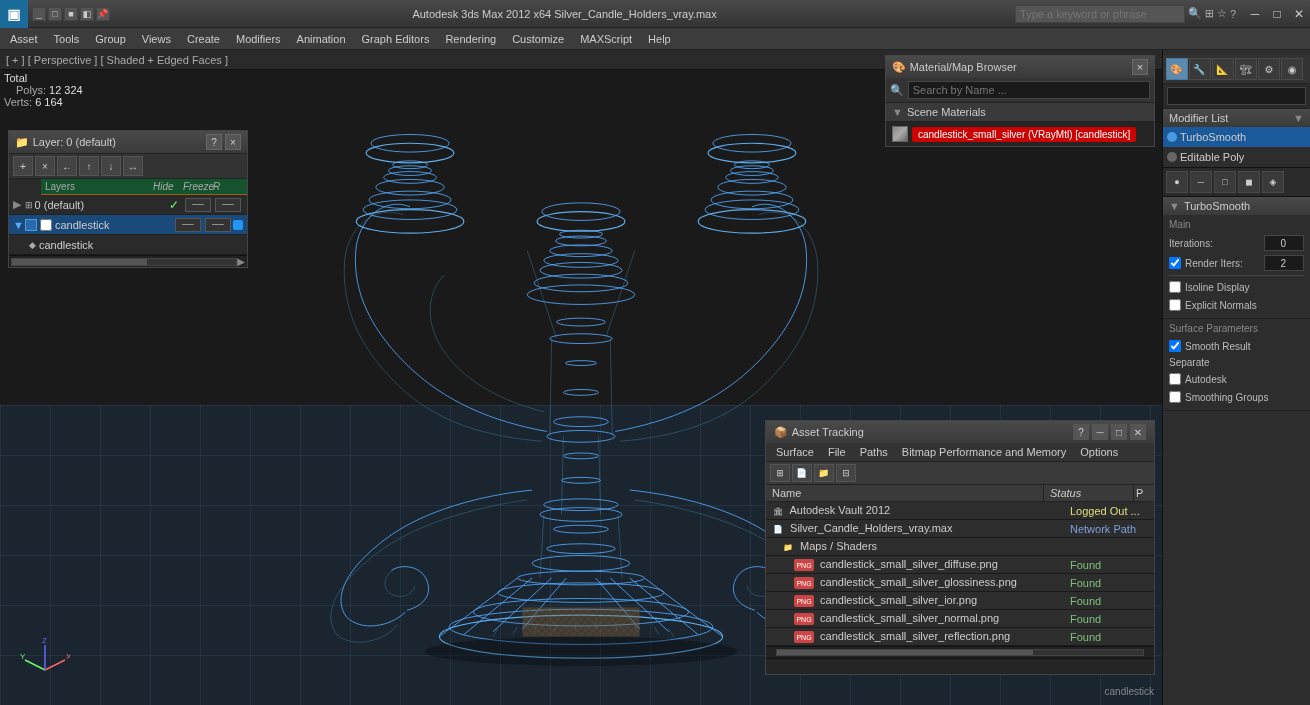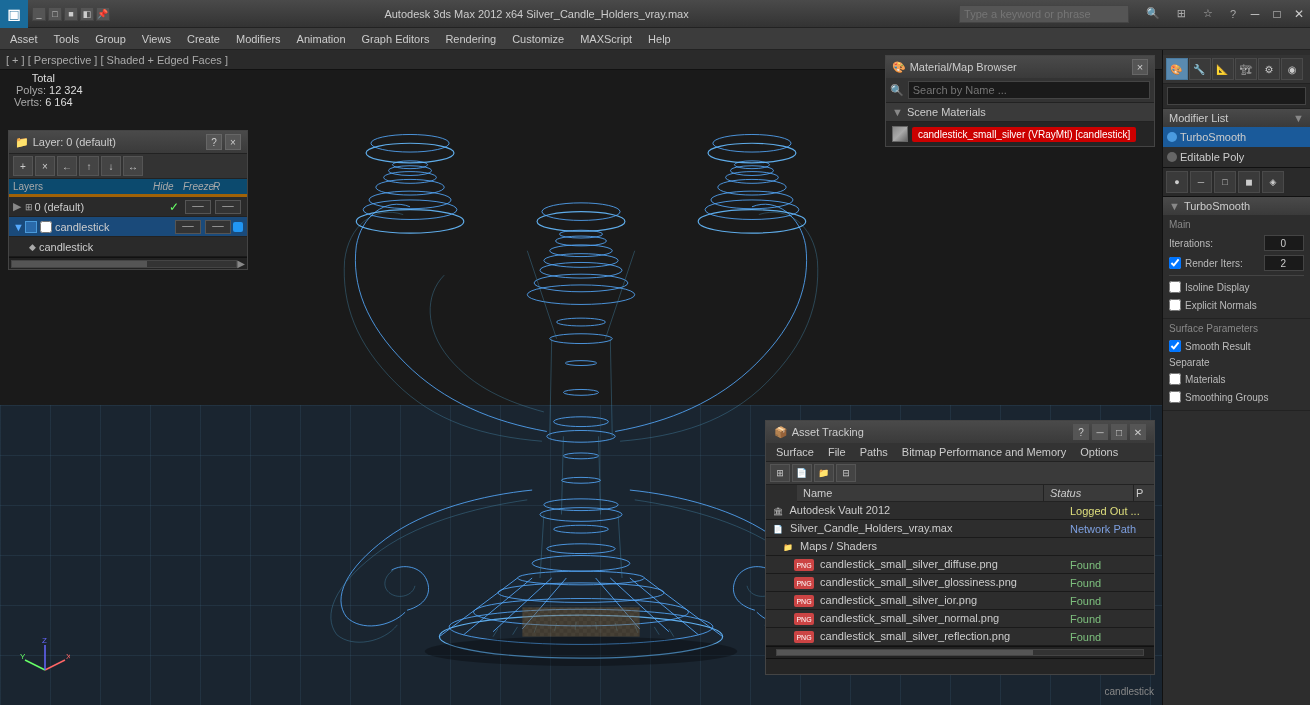--- a/index.html
+++ b/index.html
@@ -49,21 +49,21 @@
     }
     #title-bar .title-text {
       flex: 1;
       text-align: center;
       font-size: 11px;
       color: #ccc;
     }
     #title-bar .search-area {
       display: flex;
       align-items: center;
-      gap: 17px;
+      gap: 3px;
       padding-right: 8px;
     }
     #title-bar .search-area input {
       width: 170px;
       height: 18px;
       background: #555;
       border: 1px solid #444;
       color: #ccc;
       font-size: 11px;
       padding: 0 4px;
@@ -119,21 +119,20 @@
       gap: 4px;
       font-size: 11px;
       color: #aaa;
       border-bottom: 1px solid #111;
     }
     #viewport-canvas {
       width: 100%;
       height: calc(100% - 20px);
       position: relative;
       background: #4c1d95;
-      text-align: center;
     }
 
     
     #viewport-svg {
       width: 100%;
       height: 100%;
       position: absolute;
       top: 0; left: 0;
     }
 
@@ -188,26 +187,27 @@
     #layers-panel-toolbar button {
       width: 20px; height: 20px;
       background: #444;
       border: 1px solid #555;
       color: #ccc;
       font-size: 10px;
       cursor: pointer;
       display: flex; align-items: center; justify-content: center;
     }
     #layers-column-headers {
-      background: #0c4a6e;
+      background: #14532d;
       display: flex;
       padding: 2px 4px;
-      border-bottom: 3px solid #a16207;
+      border-bottom: 1px solid #a16207;
       font-size: 10px;
       color: #aaa;
+      margin-left: 32px;
     }
     #layers-column-headers .lch-name { flex: 1; }
     #layers-column-headers .lch-col { width: 30px; text-align: left; font-style: italic; }
 
     .layer-row {
       display: flex;
       align-items: center;
       padding: 2px 4px;
       height: 20px;
       border-bottom: 1px solid #222;
@@ -402,21 +402,20 @@
       background: #444;
       border: 1px solid #555;
       color: #ccc;
       font-size: 9px;
       cursor: pointer;
     }
     .at-table-header {
       background: #3a3a3a;
       display: flex;
       border-bottom: 1px solid #222;
-      margin-left: 31px;
     }
     .at-table-header .th-name { flex: 1; padding: 2px 6px; font-size: 11px; border-right: 1px solid #222; }
     .at-table-header .th-status { width: 90px; padding: 2px 6px; font-size: 11px; border-right: 1px solid #222; font-style: italic; }
     .at-table-header .th-path { width: 20px; padding: 2px; font-size: 11px; }
     .at-row {
       display: flex;
       align-items: center;
       height: 18px;
       border-bottom: 1px solid #1a1a1a;
     }
@@ -866,21 +865,21 @@
 
   <div class="ts-section">
     <div class="ts-section-title">Surface Parameters</div>
     <div class="ts-checkbox">
       <input type="checkbox" checked="" style="">
       <span>Smooth Result</span>
     </div>
     <div style="font-size:10px;color:#bbb;padding:2px 0;">Separate</div>
     <div class="ts-checkbox">
       <input type="checkbox" style="">
-      <span>Materials</span>
+      <span>Autodesk</span>
     </div>
     <div class="ts-checkbox">
       <input type="checkbox" style="">
       <span>Smoothing Groups</span>
     </div>
   </div>
 </div>
 
 <div id="asset-tracking">
   <div id="asset-tracking-header">

